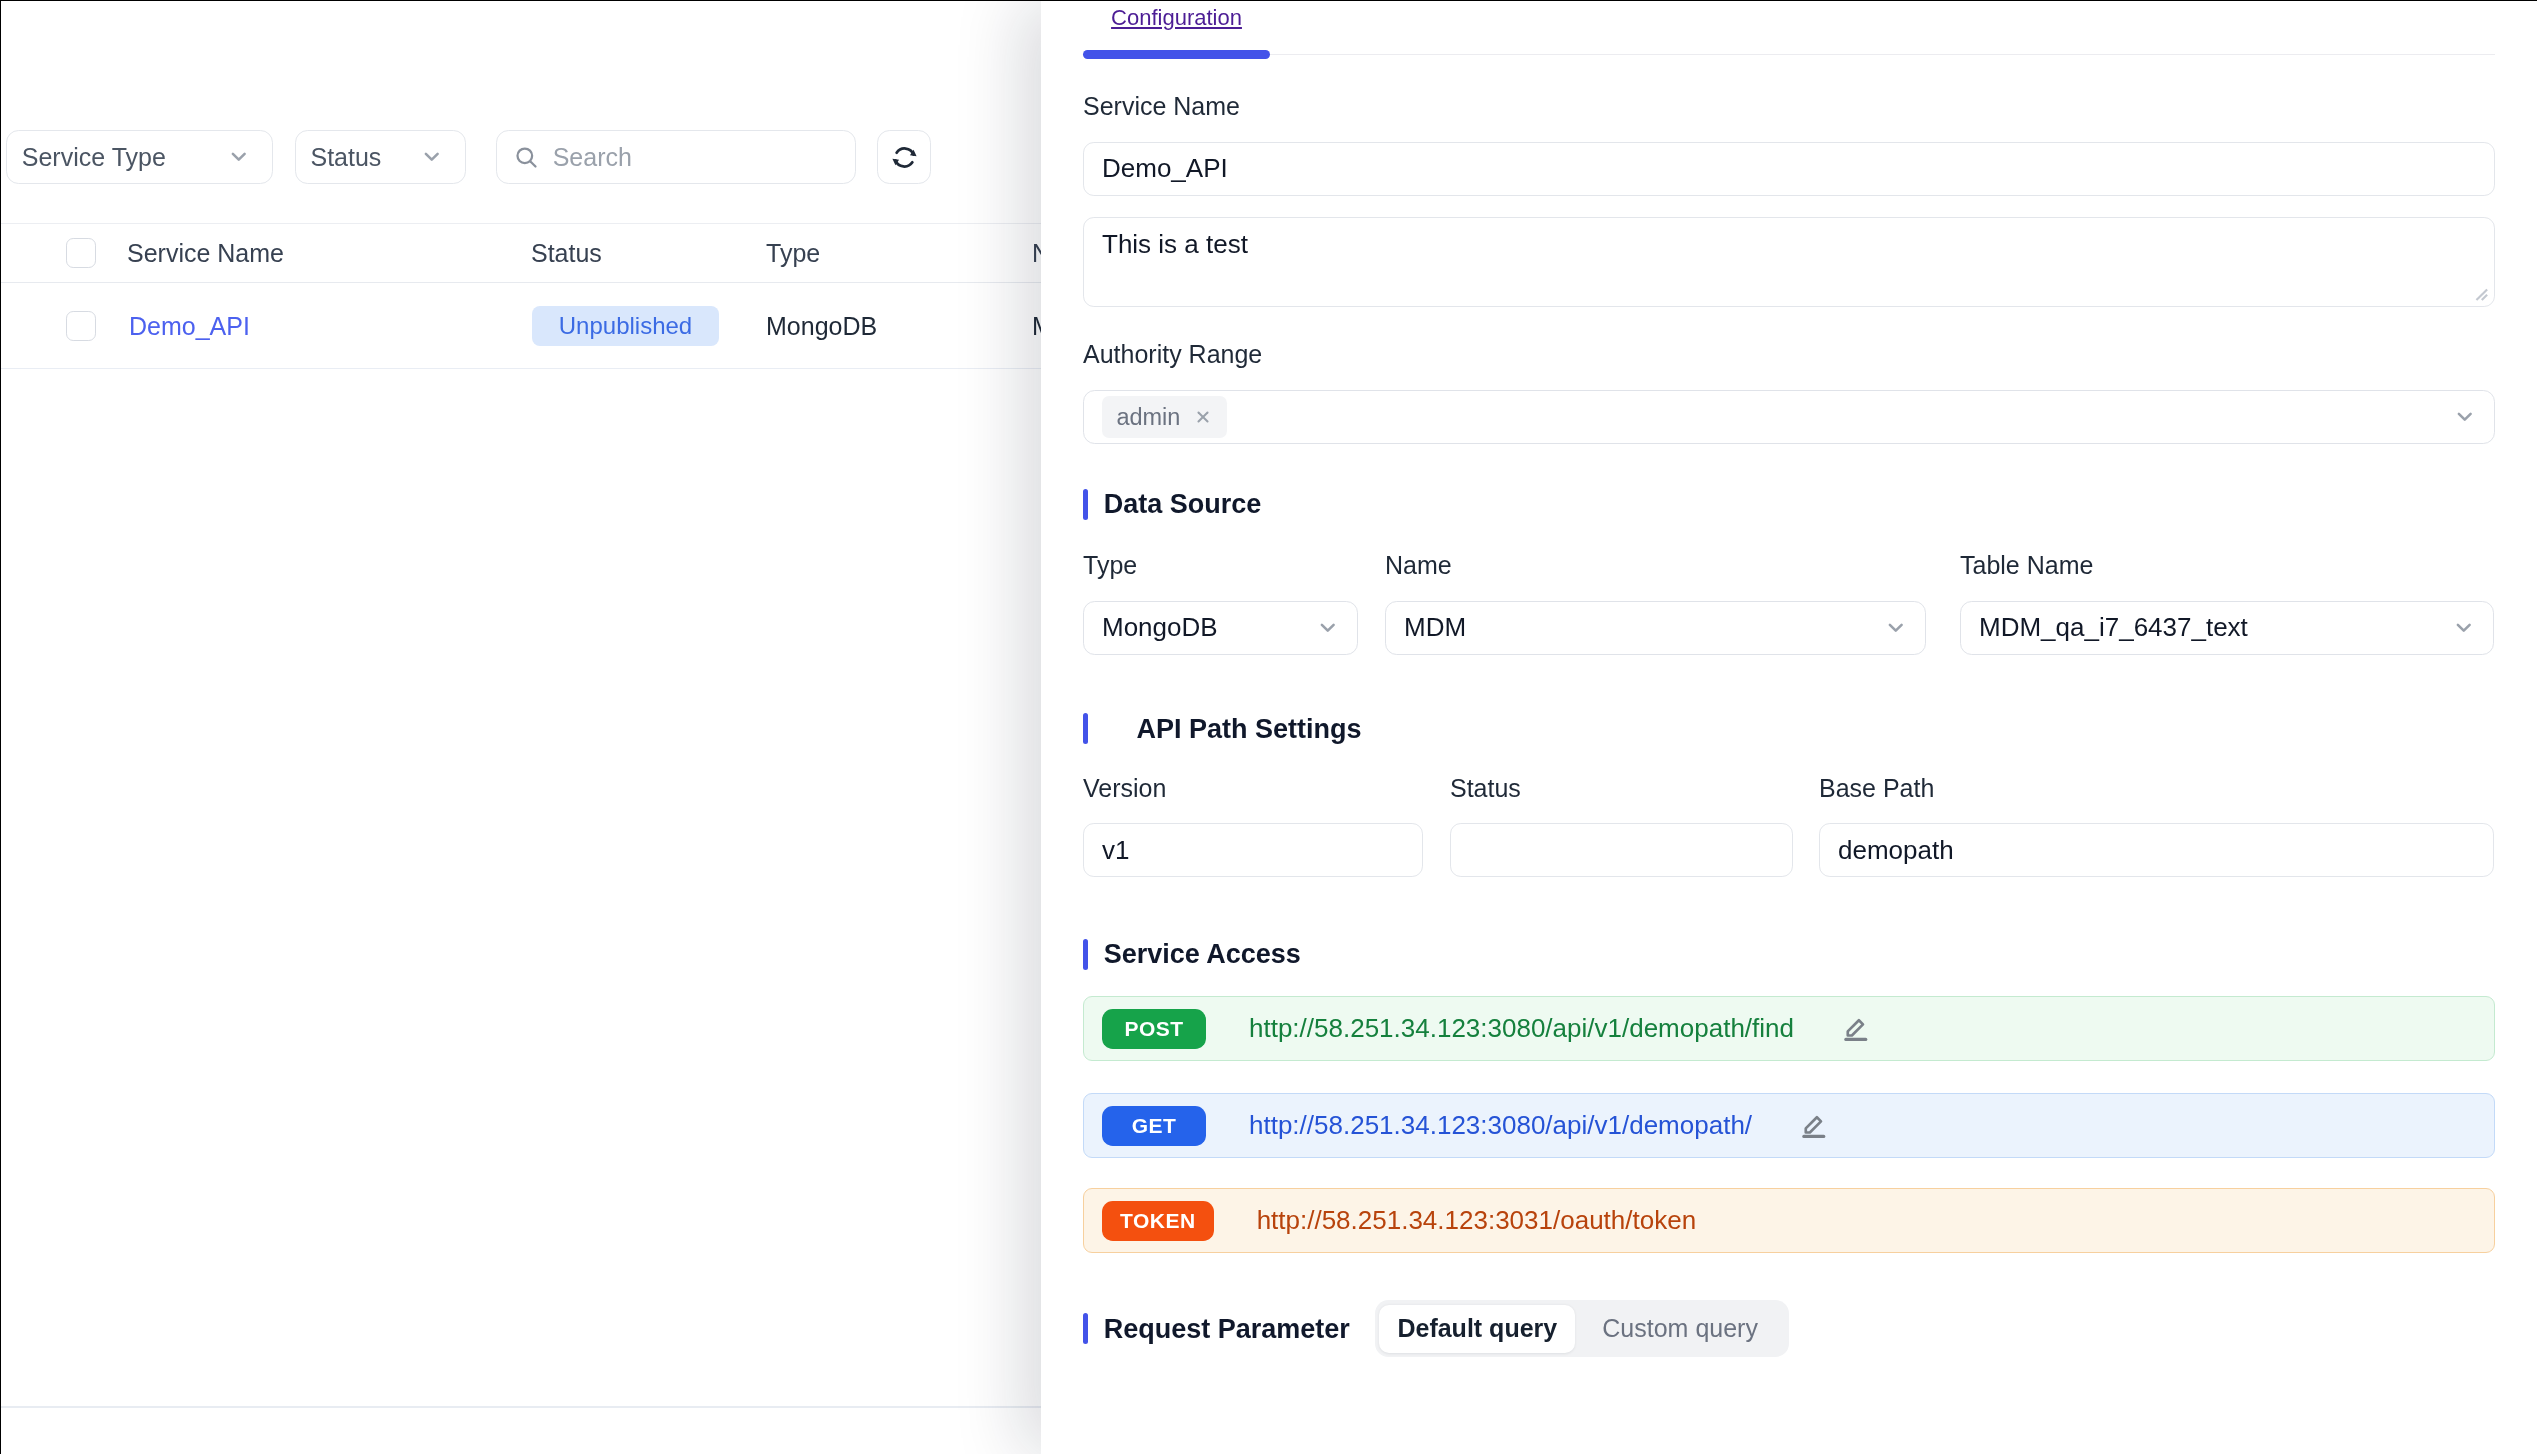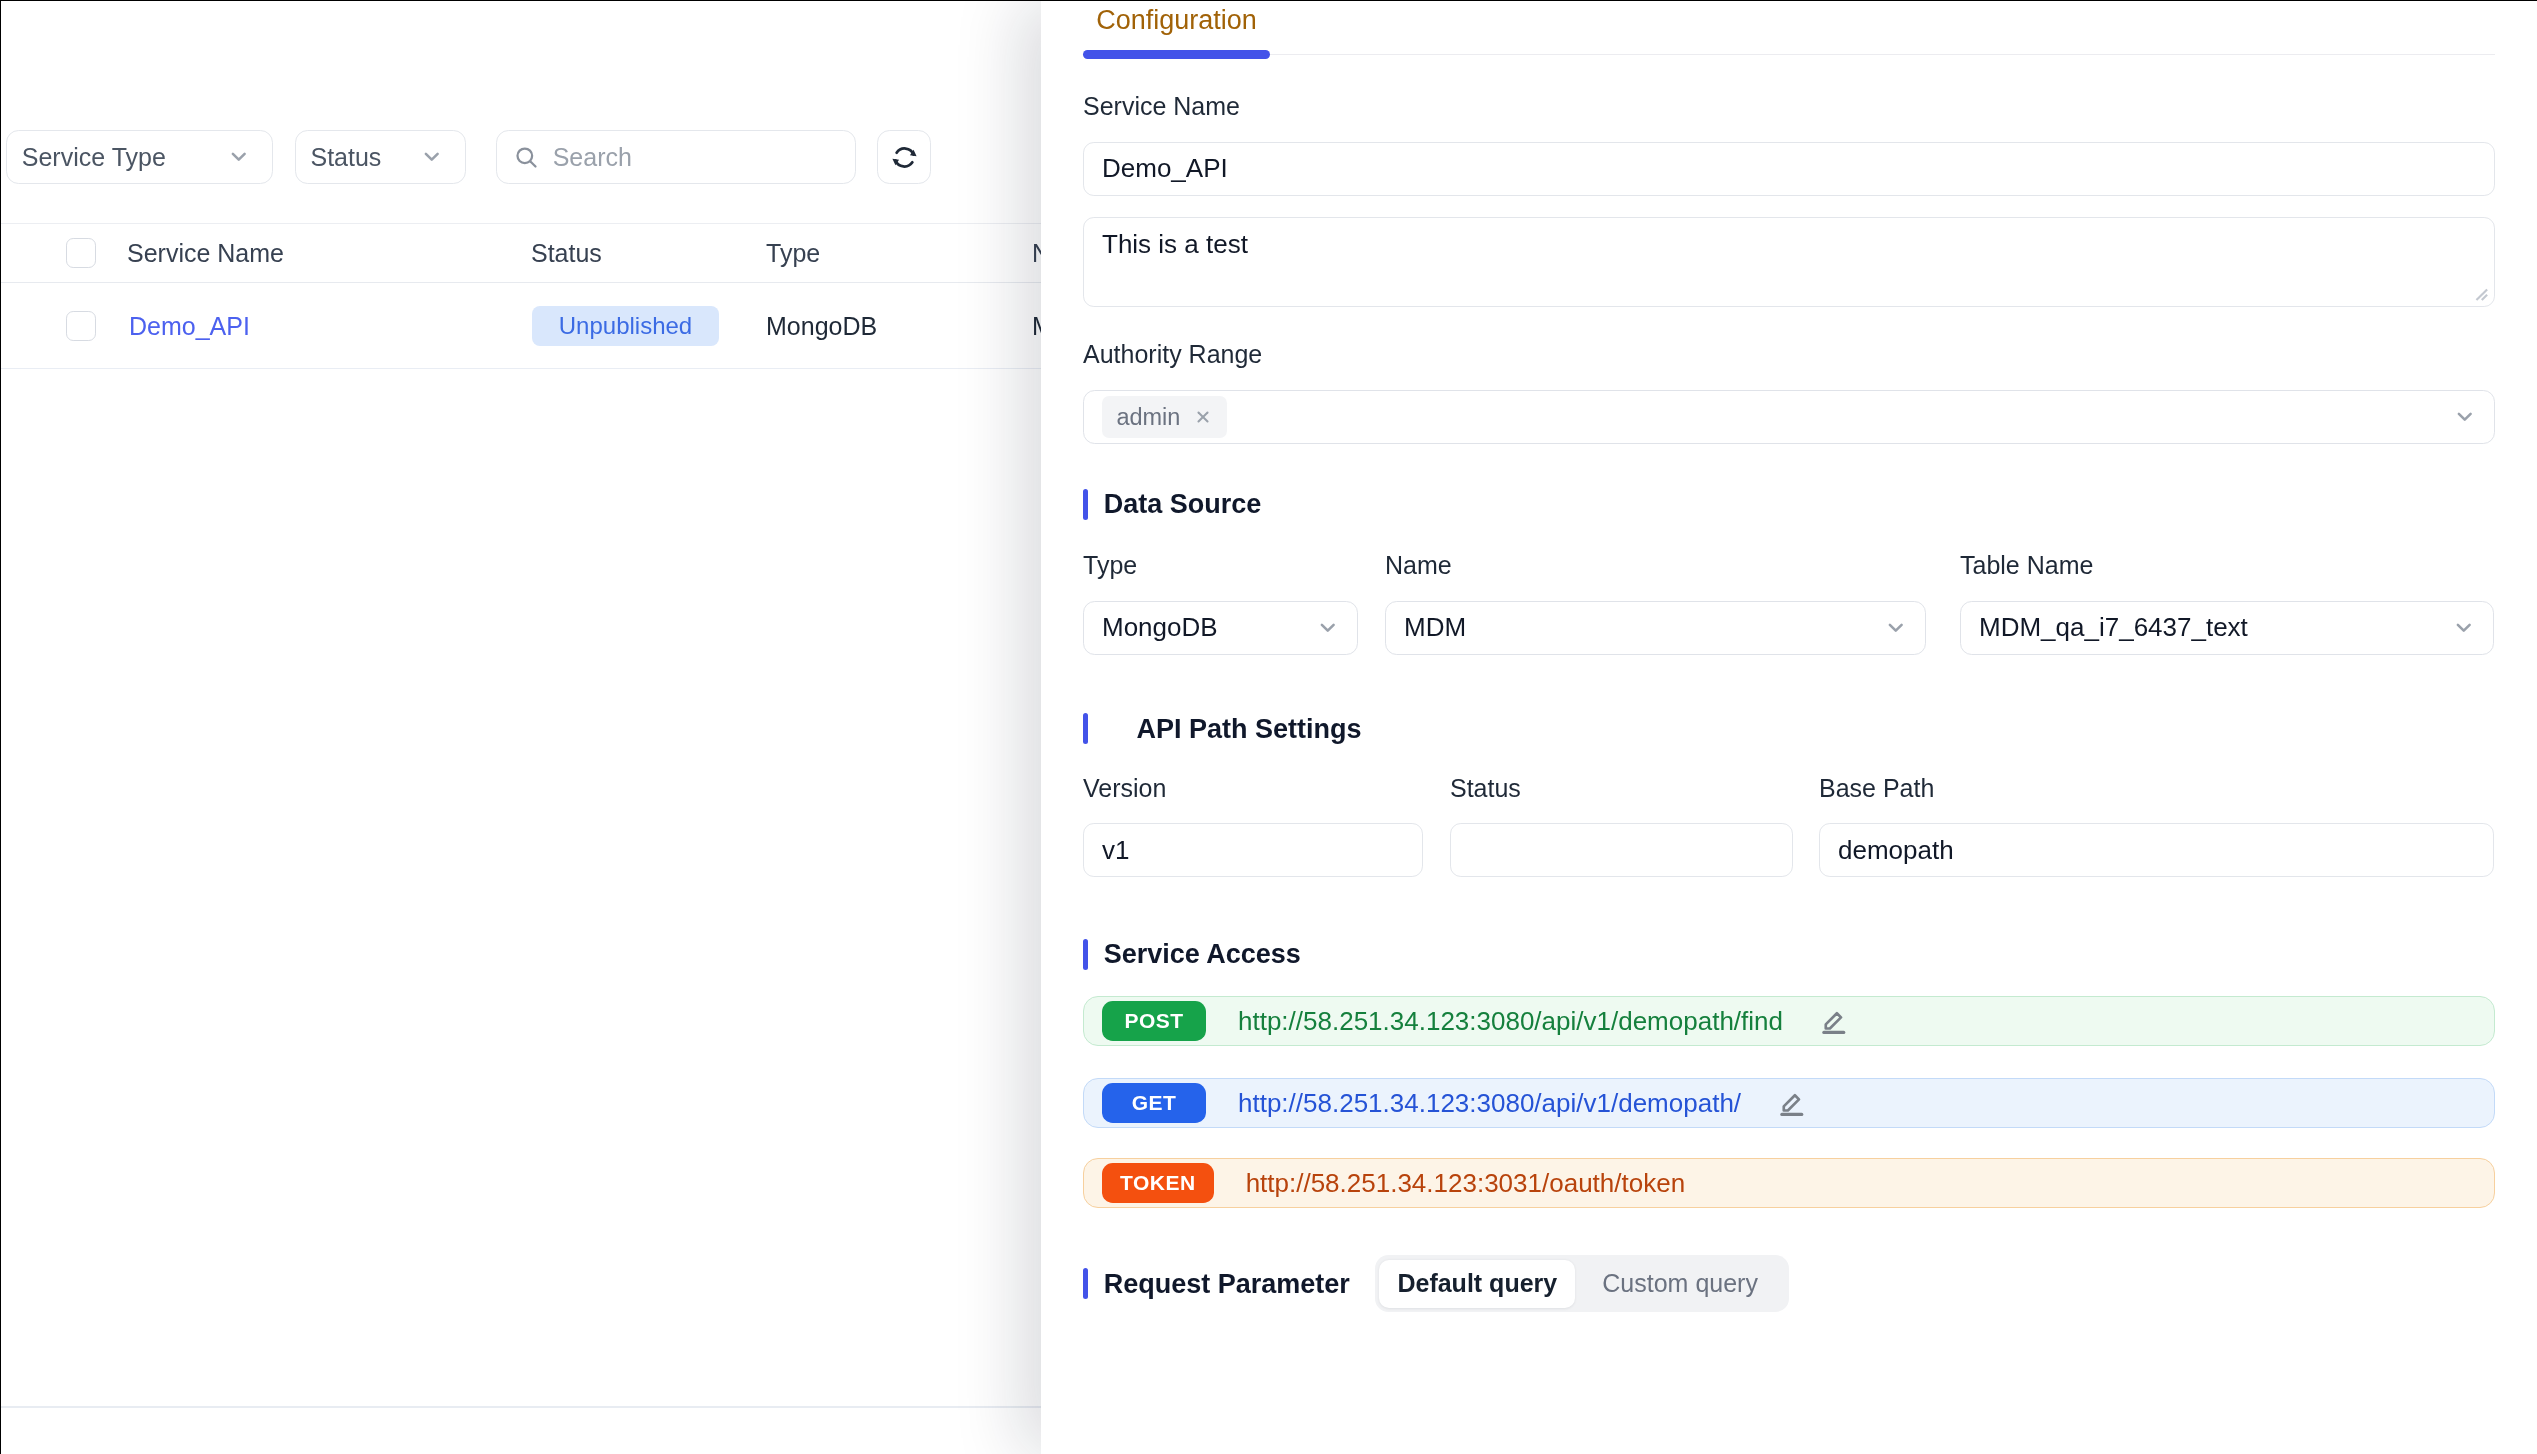--- a/index.html
+++ b/index.html
@@ -61,21 +61,21 @@
   .bottom-divider { position:absolute; left:0; right:0; top:1405px; height:1.8px; background:#e8ecf2; }
 
   
   .drawer {
     position:absolute; top:0; bottom:0; left:1040px; width:1497px; background:#fff;
     box-shadow:-21.7px 0 63px rgba(15,23,42,.15);
     padding:0 43px 0 42px;
   }
   .tabs { position:relative; height:54px; border-bottom:1.8px solid #ececf0; }
   .tab { position:relative; display:inline-block; width:187px; text-align:center;
-    padding-top:3.6px; font-size:27px; font-weight:500; color:#a16207; cursor:pointer; }
+    padding-top:3.6px; font-size:22px; font-weight:500; color:#4c1d95; cursor:pointer;text-decoration:underline; }
   .tab-indicator { position:absolute; left:0; bottom:-5.4px; width:187px; height:9px; background:#4353e9; border-radius:5.4px; }
 
   .form-label { font-size:25px; color:#1f2937; line-height:27px; }
   .text-input {
     width:100%; height:54px; border:1.8px solid #e3e6eb; border-radius:10.8px;
     font-size:26px; color:#111827; padding:0 18px; font-family:inherit; outline:none; background:#fff;
   }
   .textarea-wrap { position:relative; }
   .text-area {
     width:100%; height:90px; border:1.8px solid #e3e6eb; border-radius:10.8px;
@@ -108,22 +108,22 @@
 
   .row3 { display:flex; }
   .col-ds-1 { width:275px; margin-right:27px; }
   .col-ds-2 { width:541px; margin-right:34px; }
   .col-ds-3 { width:534px; }
   .col-ap-1 { width:340px; margin-right:27px; }
   .col-ap-2 { width:343px; margin-right:26px; }
   .col-ap-3 { width:675px; }
 
   .access-box {
-    height:50px; border-radius:15px; display:flex; align-items:center;
-    padding:0 18px; gap:32px; border:1.8px solid transparent;
+    height:65px; border-radius:9px; display:flex; align-items:center;
+    padding:0 18px; gap:43px; border:1.8px solid transparent;
   }
   .access-post  { background:#eefaf1; border-color:#c4ead0; }
   .access-get   { background:#ebf3fd; border-color:#c3daf8; }
   .access-token { background:#fdf4e7; border-color:#f7d09e; }
   .method-badge {
     min-width:104px; height:40px; border-radius:10.8px; display:flex; align-items:center; justify-content:center;
     color:#fff; font-size:21px; font-weight:700; letter-spacing:0.5px; padding:0 18px;
   }
   .badge-post  { background:#16a34a; }
   .badge-get   { background:#2563eb; }

